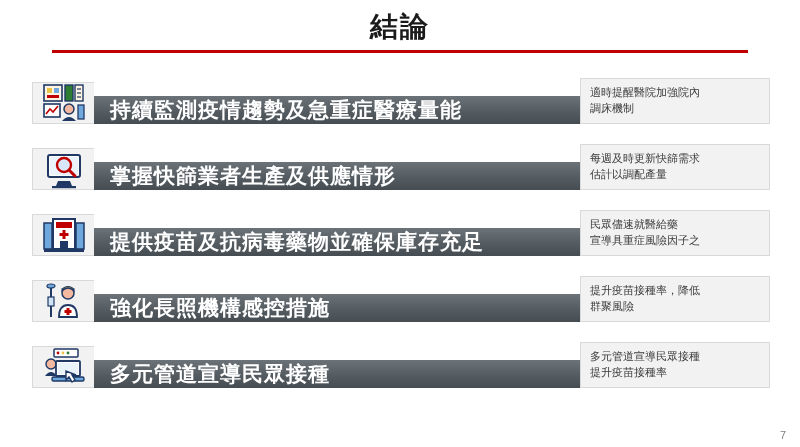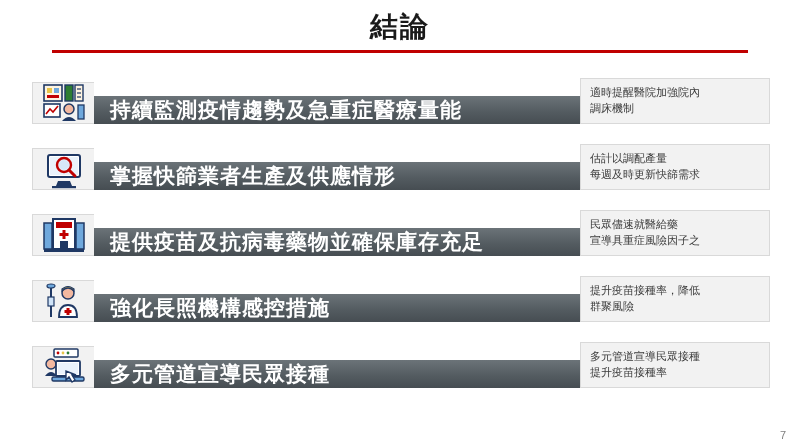--- a/index.html
+++ b/index.html
@@ -145,22 +145,22 @@
         <rect x="8" y="8" width="28" height="18" fill="#eaf2fb"></rect>
         <path d="M16 32 h12 l2 5 h-16 z" fill="#1f3864"></path>
         <rect x="10" y="37" width="24" height="2.2" fill="#1f3864"></rect>
         <circle cx="22" cy="16" r="7" fill="none" stroke="#c00000" stroke-width="2.4"></circle>
         <circle cx="22" cy="16" r="5" fill="#cfe3f7" opacity="0.7"></circle>
         <line x1="27" y1="21" x2="33" y2="27" stroke="#c00000" stroke-width="3" stroke-linecap="round"></line>
       </svg>
     </div>
     <div class="bar">掌握快篩業者生產及供應情形</div>
     <div class="note">
+      <span>每週及時更新快篩需求</span>
       <span>估計以調配產量</span>
-      <span>每週及時更新快篩需求</span>
     </div>
   </div>
 
   <div class="row">
     <div class="icon-box">
       <svg width="44" height="40" viewBox="0 0 44 40">
         <rect x="2" y="8" width="8" height="26" fill="#6fa8dc" stroke="#1f3864" stroke-width="1.5"></rect>
         <rect x="34" y="8" width="8" height="26" fill="#6fa8dc" stroke="#1f3864" stroke-width="1.5"></rect>
         <rect x="11" y="4" width="22" height="30" fill="#ffffff" stroke="#1f3864" stroke-width="2"></rect>
         <rect x="14" y="7" width="16" height="6" fill="#c00000"></rect>

